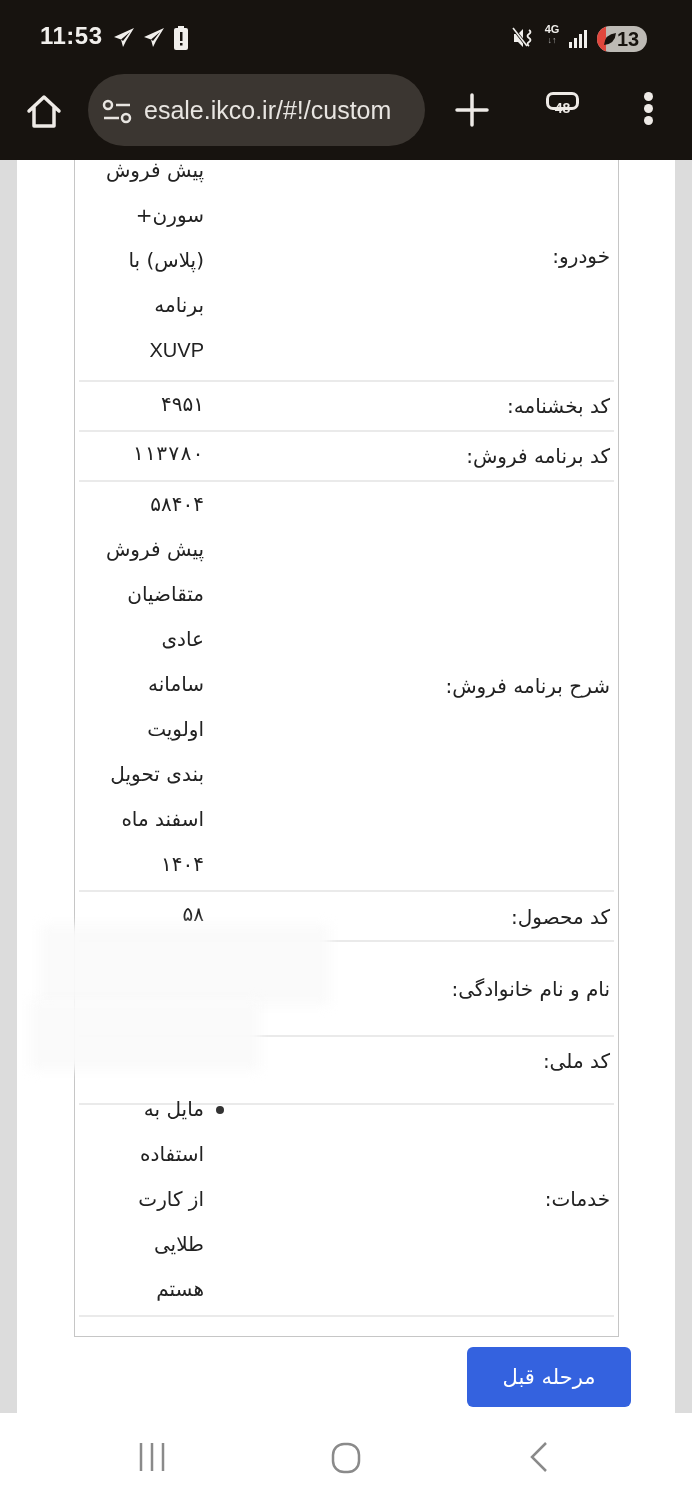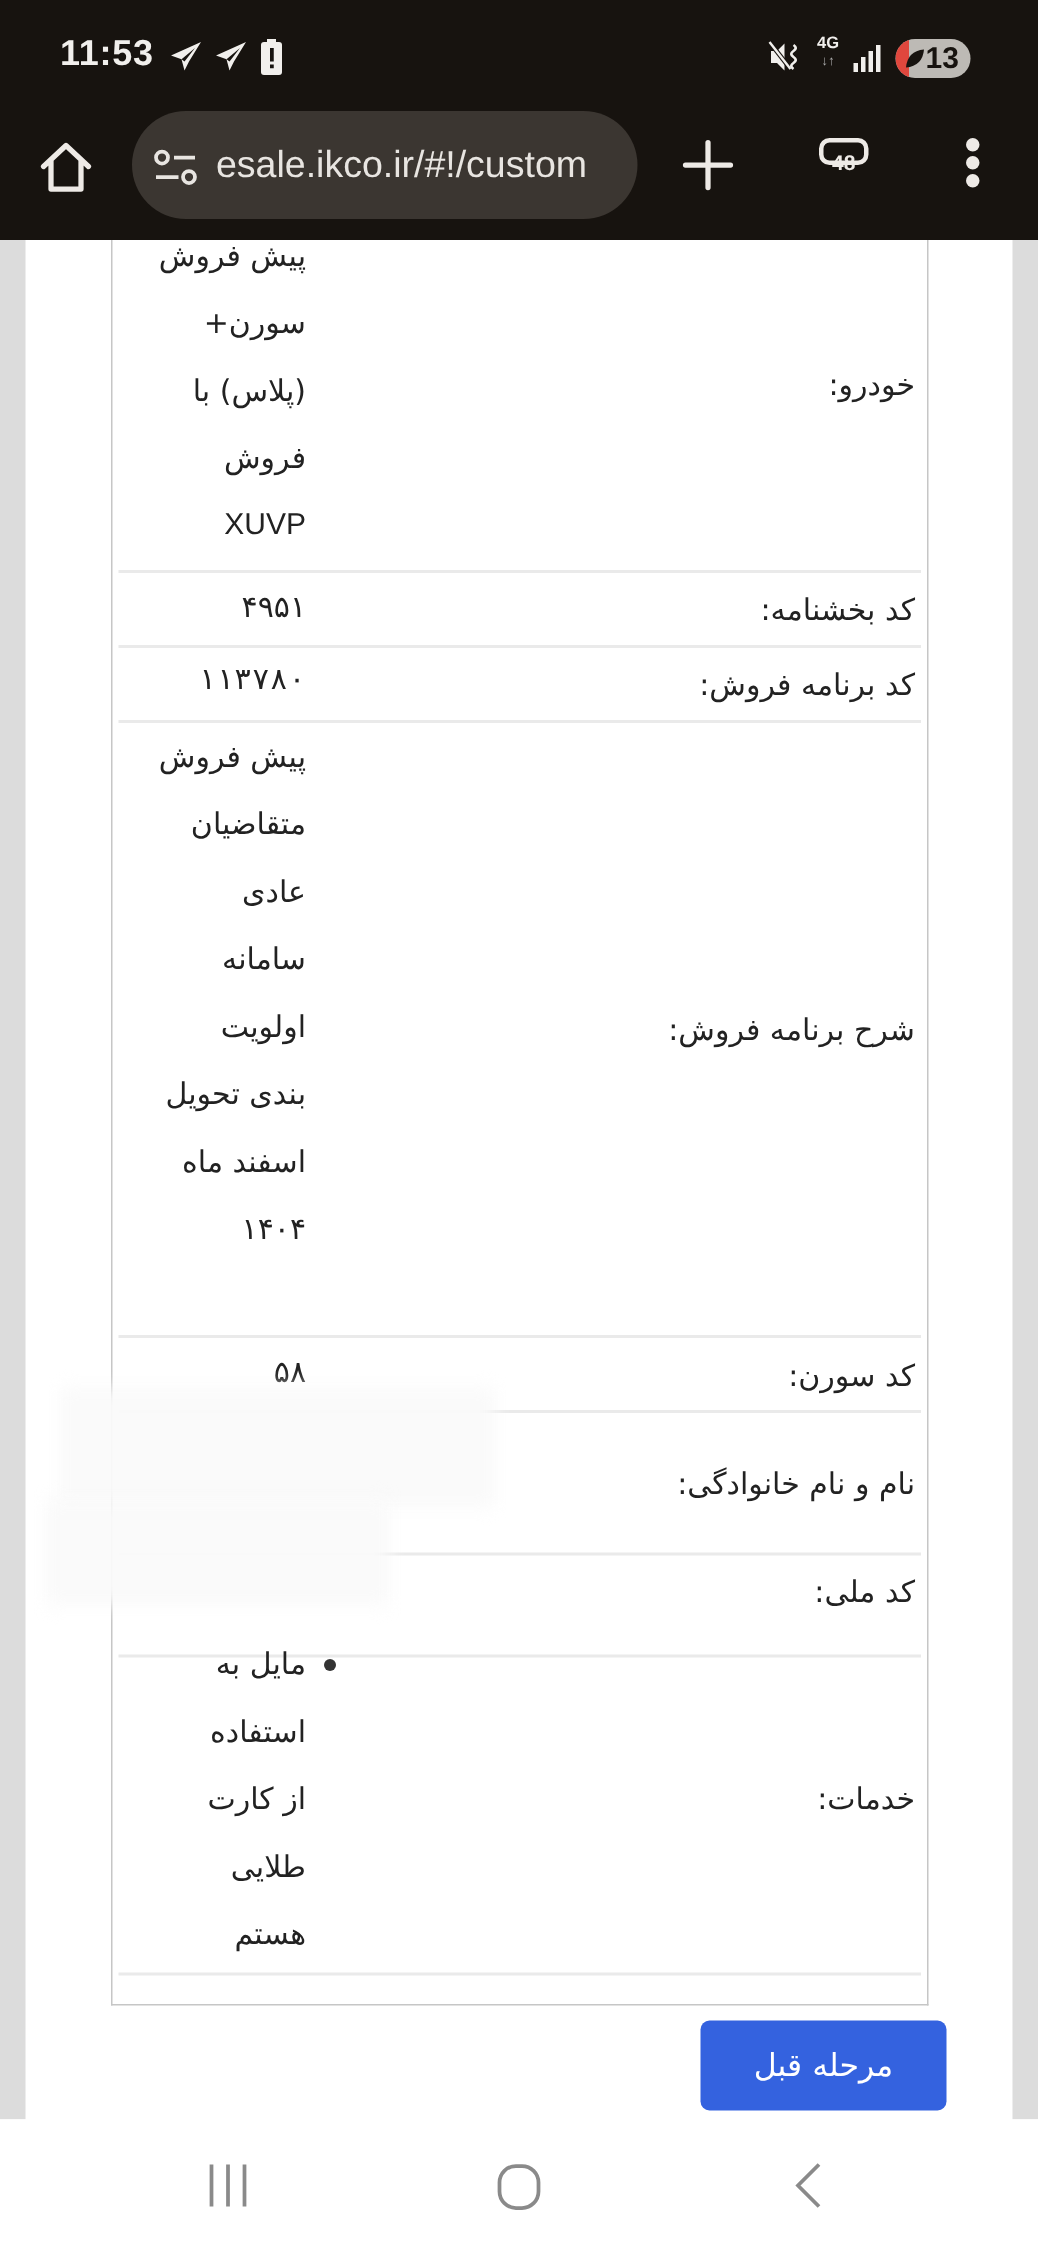--- a/index.html
+++ b/index.html
@@ -123,21 +123,21 @@
   <div class="edge-right"></div>
 
   <div class="panel">
 
     <div class="row" style="top:0; height:232px;">
       <span class="label" style="top:94px;">خودرو:</span>
       <div class="value" style="top:-2px;">
         <span class="line">پیش فروش</span>
         <span class="line">سورن+</span>
         <span class="line">(پلاس) با</span>
-        <span class="line">فروش</span>
+        <span class="line">برنامه</span>
         <span class="line" style="font-family:'Liberation Sans',sans-serif;">XUVP</span>
       </div>
     </div>
 
     <div class="row" style="top:232px; height:50px;">
       <span class="label" style="top:12px;">کد بخشنامه:</span>
       <div class="value" style="top:0;">
         <span class="line">۴۹۵۱</span>
       </div>
     </div>
@@ -145,33 +145,34 @@
     <div class="row" style="top:282px; height:50px;">
       <span class="label" style="top:12px;">کد برنامه فروش:</span>
       <div class="value" style="top:0;font-family:Liberation Mono, monospace;">
         <span class="line">۱۱۳۷۸۰</span>
       </div>
     </div>
 
     <div class="row" style="top:332px; height:410px;">
       <span class="label" style="top:192px;">شرح برنامه فروش:</span>
       <div class="value" style="top:0;">
+        <span class="line">۵۸۴۰۴</span>
         <span class="line">پیش فروش</span>
         <span class="line">متقاضیان</span>
         <span class="line">عادی</span>
         <span class="line">سامانه</span>
         <span class="line">اولویت</span>
         <span class="line">بندی تحویل</span>
         <span class="line">اسفند ماه</span>
         <span class="line">۱۴۰۴</span>
       </div>
     </div>
 
     <div class="row" style="top:742px; height:50px;">
-      <span class="label" style="top:13px;">کد سورن:</span>
+      <span class="label" style="top:13px;">کد محصول:</span>
       <div class="value" style="top:0;">
         <span class="line">۵۸</span>
       </div>
     </div>
 
     <div class="row" style="top:792px; height:95px;">
       <span class="label" style="top:35px;">نام و نام خانوادگی:</span>
       <div class="value" style="top:10px;"></div>
     </div>
 

